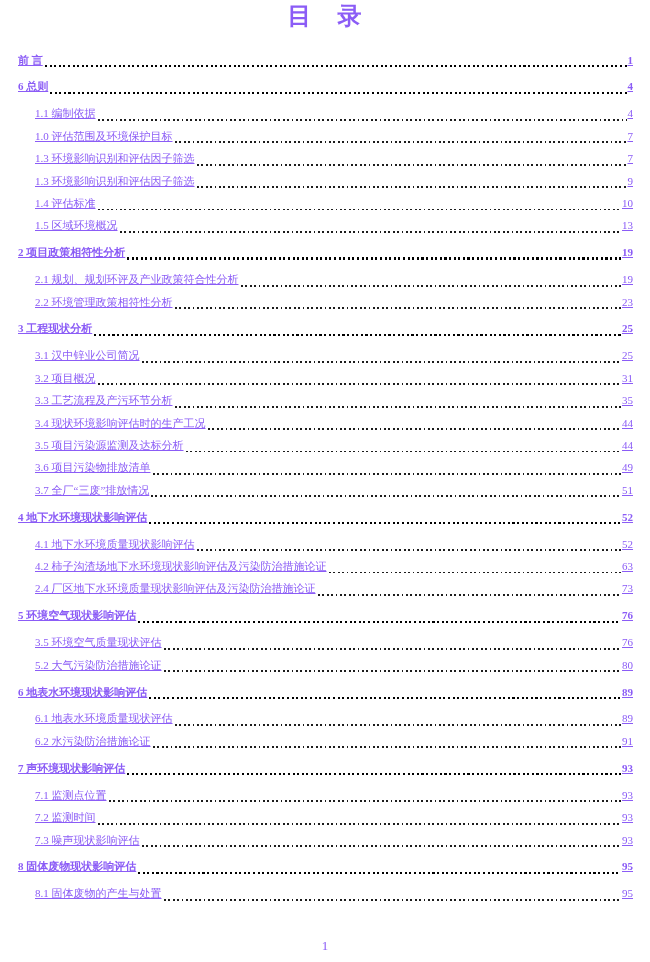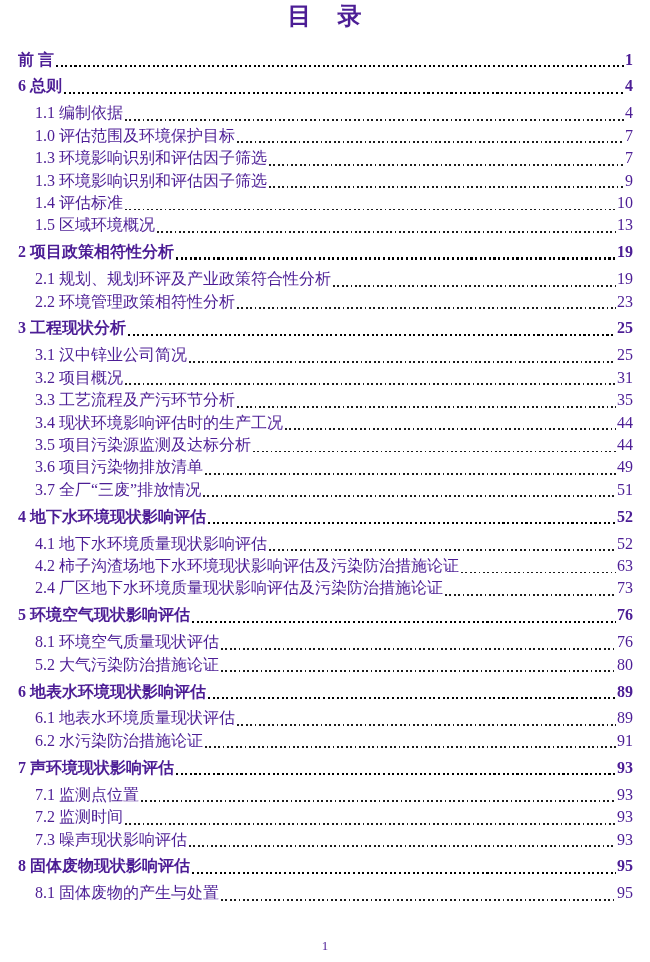--- a/index.html
+++ b/index.html
@@ -5,44 +5,45 @@
   html, body {
     margin: 0;
     padding: 0;
     background: #ffffff;
   }
   .page {
     position: relative;
     width: 650px;
     height: 962px;
     background: #ffffff;
-    color: #4c1d95;
+    color: #8b5cf6;
     font-family: "Liberation Serif", "DejaVu Serif", serif;
     overflow: hidden;
     box-sizing: border-box;
   }
   .doc-title {
     margin: 0;
     padding-top: 1px;
     text-align: center;
     font-size: 24px;
     line-height: 30px;
     font-weight: bold;
     letter-spacing: 1px;
     white-space: pre;
   }
   .toc {
     padding: 13px 17px 0 18px;
   }
   .toc-row {
     display: flex;
     align-items: flex-start;
-    font-size: 16px;
+    font-size: 11px;
     line-height: 22.4px;
     white-space: nowrap;
+    text-decoration: underline;
   }
   .toc-row.level1 {
     font-weight: bold;
     margin-top: 4.5px;
     margin-bottom: 4.5px;
   }
   .toc-row.level2 {
     padding-left: 17px;
   }
   .toc-label {
@@ -194,21 +195,21 @@
         <span class="toc-label">2.4 厂区地下水环境质量现状影响评估及污染防治措施论证</span>
         <span class="toc-leader"></span>
         <span class="toc-page">73</span>
       </div>
       <div class="toc-row level1">
         <span class="toc-label">5 环境空气现状影响评估</span>
         <span class="toc-leader"></span>
         <span class="toc-page">76</span>
       </div>
       <div class="toc-row level2">
-        <span class="toc-label">8.1 环境空气质量现状评估</span>
+        <span class="toc-label">3.5 环境空气质量现状评估</span>
         <span class="toc-leader"></span>
         <span class="toc-page">76</span>
       </div>
       <div class="toc-row level2">
         <span class="toc-label">5.2 大气污染防治措施论证</span>
         <span class="toc-leader"></span>
         <span class="toc-page">80</span>
       </div>
       <div class="toc-row level1">
         <span class="toc-label">6 地表水环境现状影响评估</span>

